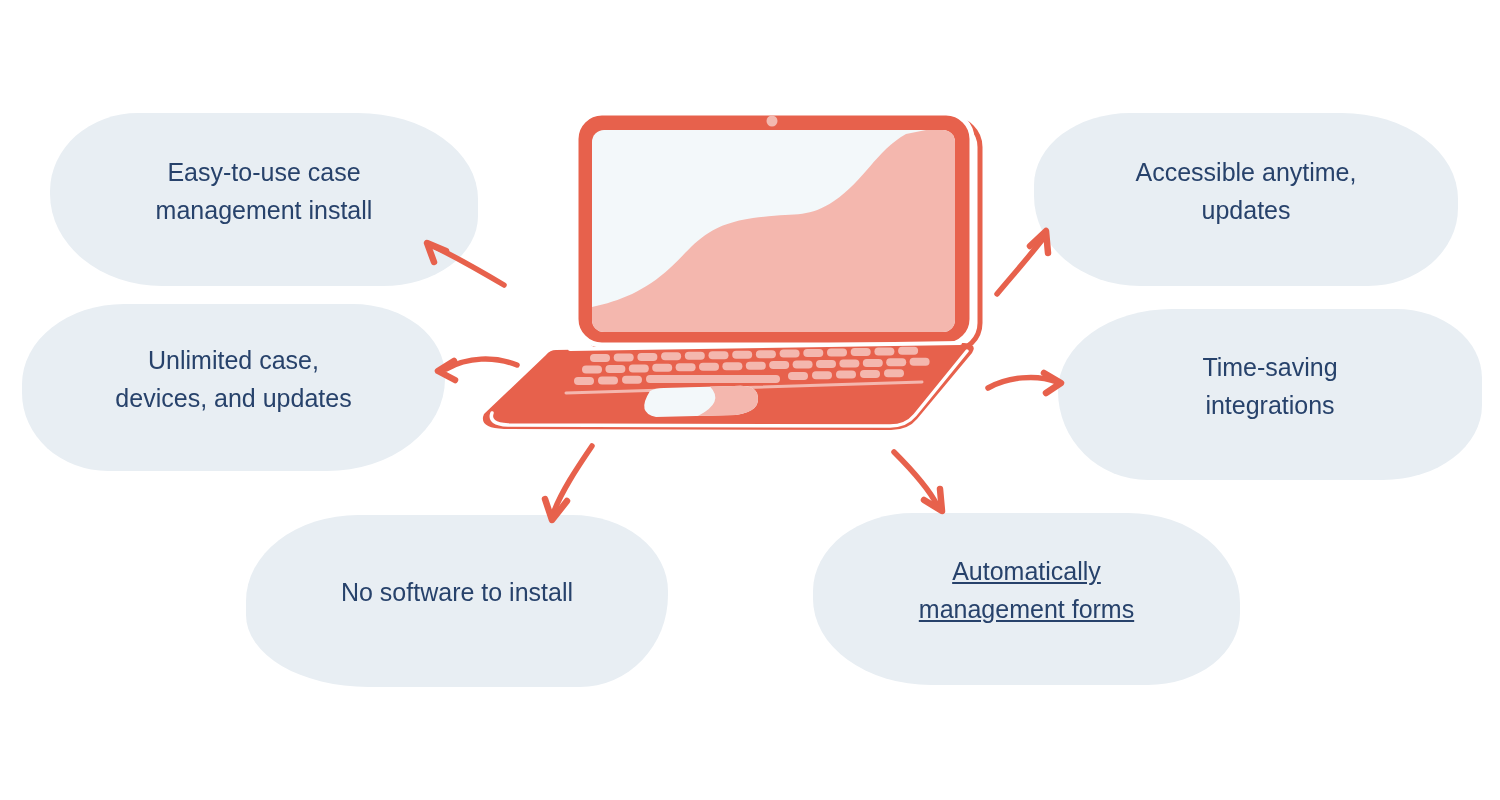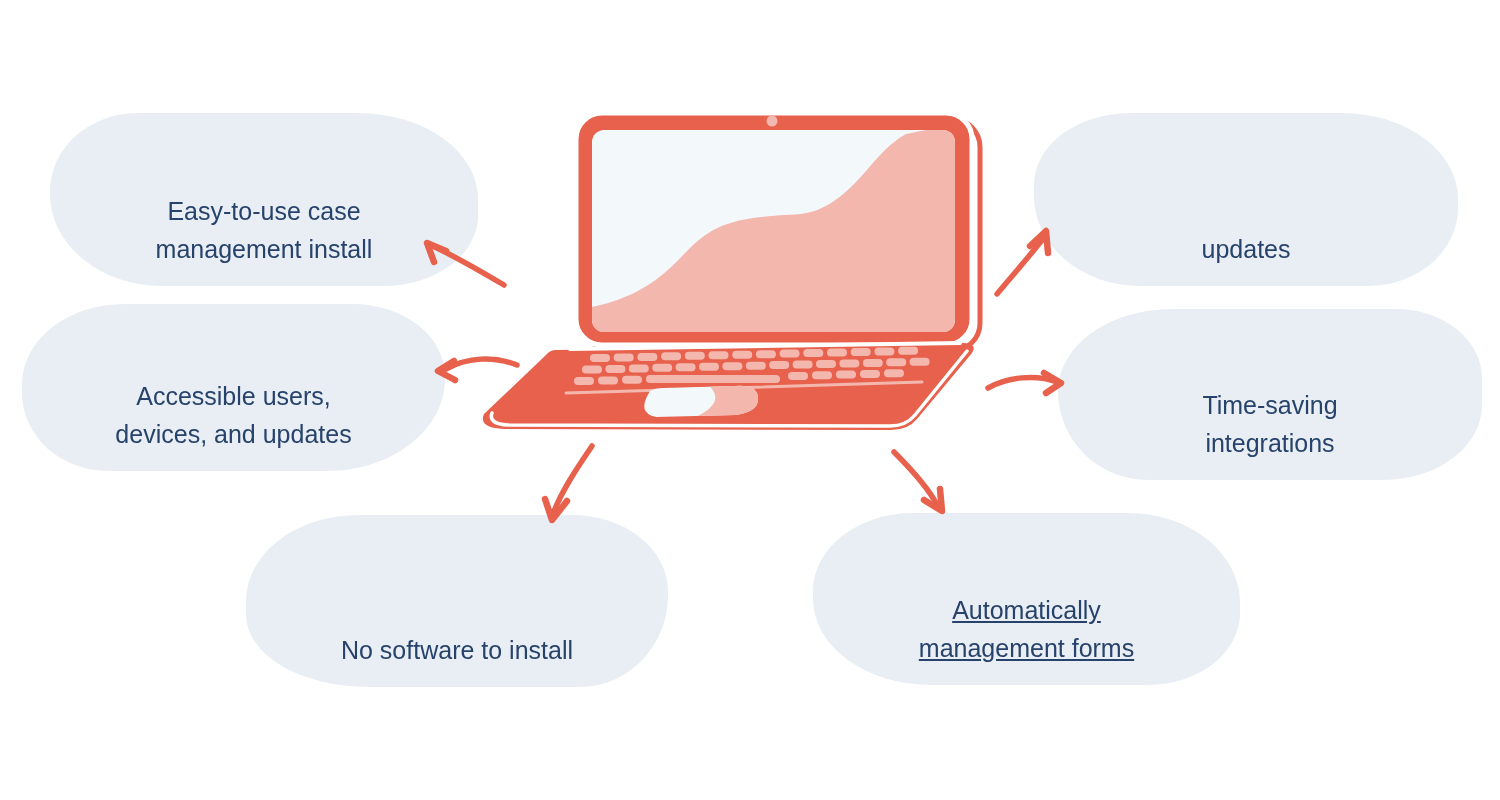--- a/index.html
+++ b/index.html
@@ -2,21 +2,21 @@
 <html><head>
 <meta charset="utf-8">
 <style>
   html,body{margin:0;padding:0;background:#ffffff;}
   .stage{
     position:relative;width:1500px;height:800px;overflow:hidden;background:#ffffff;
     font-family:"Liberation Sans", sans-serif;
   }
   .bubble{
     position:absolute;background:#E8EEF3;
-    display:flex;align-items:flex-end;justify-content:center;
+    display:flex;align-items:center;justify-content:center;
     text-align:center;color:#27426B;font-size:25px;line-height:38px;
     padding-bottom:18px;box-sizing:border-box;
   }
   .bubble .bubble-text{display:block;}
   .blob-a{border-radius:88px 120px 95px 112px / 78px 86px 70px 92px;}
   .blob-b{border-radius:102px 92px 118px 86px / 80px 72px 92px 78px;}
   .blob-c{border-radius:112px 96px 88px 122px / 86px 76px 92px 72px;}
   .blob-d{border-radius:96px 116px 90px 106px / 72px 86px 78px 90px;}
   .blob-e{border-radius:122px 92px 106px 96px / 88px 74px 80px 95px;}
   .blob-f{border-radius:100px 112px 92px 118px / 78px 90px 72px 86px;text-decoration:underline;}
@@ -30,34 +30,35 @@
 
   <div class="bubble blob-a" style="left:50px;top:113px;width:428px;height:173px;">
     <div class="bubble-text">
       <div>Easy-to-use case</div>
       <div>management install</div>
     </div>
   </div>
 
   <div class="bubble blob-b" style="left:22px;top:304px;width:423px;height:167px;">
     <div class="bubble-text">
-      <div>Accessible users,</div>
+      <div>Unlimited case,</div>
       <div>devices, and updates</div>
     </div>
   </div>
 
   <div class="bubble blob-c" style="left:246px;top:515px;width:422px;height:172px;">
     <div class="bubble-text">
       <div>No software to install</div>
       <div></div>
     </div>
   </div>
 
   <div class="bubble blob-d" style="left:1034px;top:113px;width:424px;height:173px;">
     <div class="bubble-text">
+      <div>Accessible anytime,</div>
       <div>updates</div>
     </div>
   </div>
 
   <div class="bubble blob-e" style="left:1058px;top:309px;width:424px;height:171px;">
     <div class="bubble-text">
       <div>Time-saving</div>
       <div>integrations</div>
     </div>
   </div>

